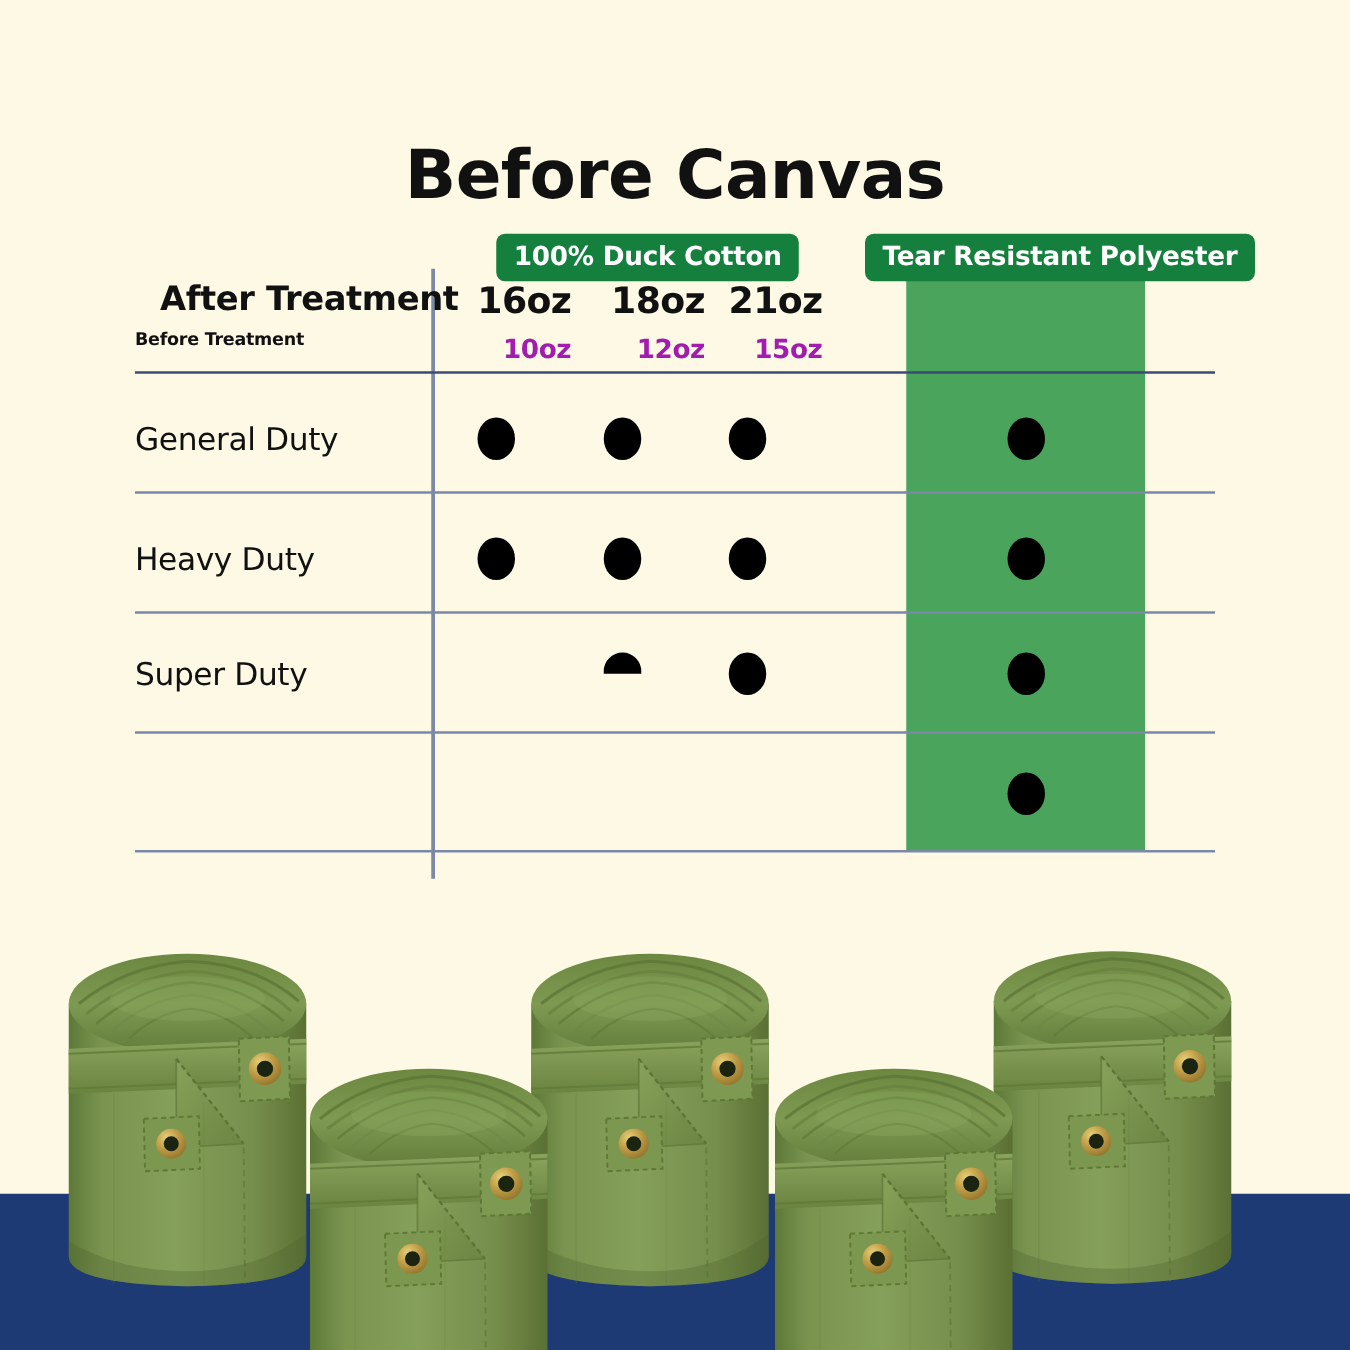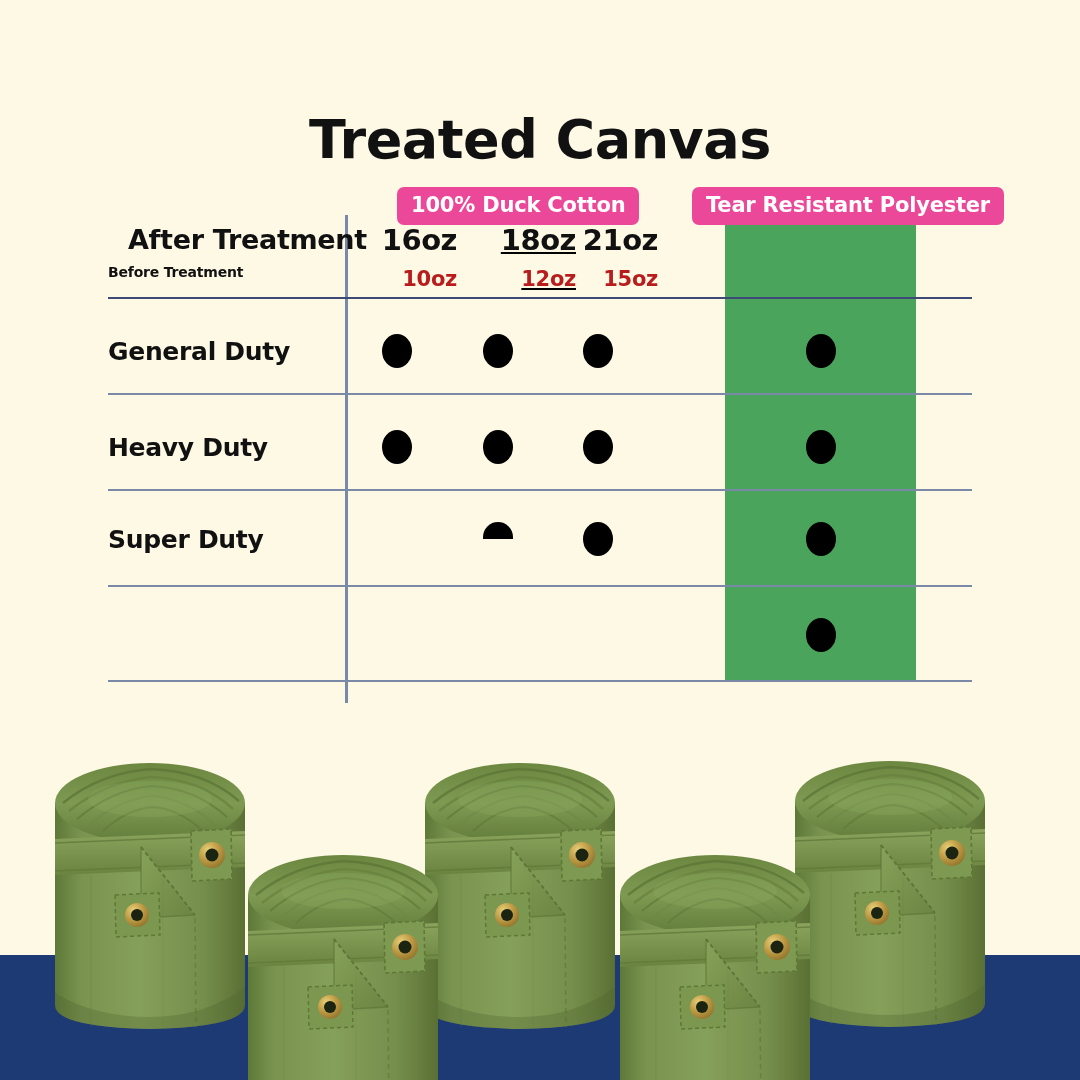--- a/index.html
+++ b/index.html
@@ -81,21 +81,21 @@
     top: 215px;
     width: 3px;
     height: 488px;
     background: #7B89A8;
     z-index: 3;
   }
 
   
   .badge {
     position: absolute;
-    background: #ec4899;
+    background: #15803d;
     color: #FFFFFF;
     font-size: 21px;
     font-weight: 700;
     border-radius: 7px;
     padding: 6px 14px 8px 14px;
     white-space: nowrap;
     z-index: 6;
     letter-spacing: -0.2px;
   }
   .badge-cotton { left: 397px; top: 187px; }
@@ -134,27 +134,27 @@
   .col-head .after {
     font-size: 29px;
     font-weight: 700;
     color: #111111;
     letter-spacing: -0.5px;
     line-height: 1;
   }
   .col-head .before {
     font-size: 21px;
     font-weight: 700;
-    color: #b91c1c;
+    color: #a21caf;
     letter-spacing: -0.3px;
     line-height: 1;
     margin-top: 14px;
   }
   .col-head.c0 { left: 337px; top: 226px; }
-  .col-head.c1 { left: 456px; top: 226px; text-decoration: underline; }
+  .col-head.c1 { left: 444px; top: 226px; }
   .col-head.c2 { left: 538px; top: 226px; }
 
   
   .poly-head {
     position: absolute;
     left: 725px;
     top: 224px;
     width: 191px;
     text-align: center;
     font-size: 29px;
@@ -162,21 +162,21 @@
     color: #111111;
     letter-spacing: -0.4px;
     z-index: 6;
   }
 
   
   .row-label {
     position: absolute;
     left: 108px;
     font-size: 25px;
-    font-weight: 700;
+    font-weight: 400;
     color: #111111;
     letter-spacing: -0.3px;
     z-index: 6;
   }
 
   
   .dot {
     position: absolute;
     width: 30px;
     height: 34px;
@@ -198,21 +198,21 @@
     height: 345px;
     z-index: 4;
   }
   .rolls svg { display: block; }
 </style>
 </head>
 <body>
 
 <div class="navy-band"></div>
 
-<div class="title">Treated Canvas</div>
+<div class="title">Before Canvas</div>
 
 <div class="table-wrap">
 
   <div class="green-col"></div>
 
   <div class="vrule"></div>
 
   <div class="hrule dark" style="top:297px;"></div>
   <div class="hrule" style="top:393px;"></div>
   <div class="hrule" style="top:489px;"></div>

